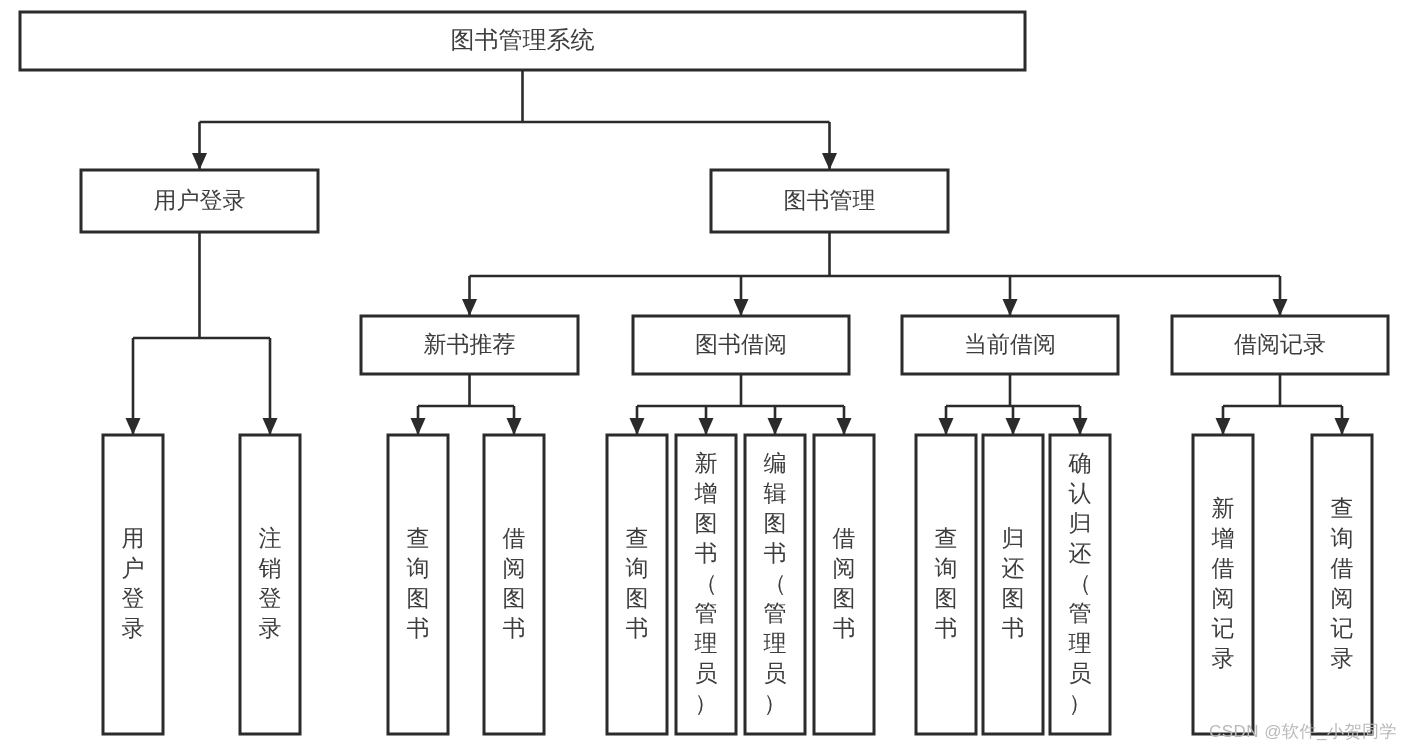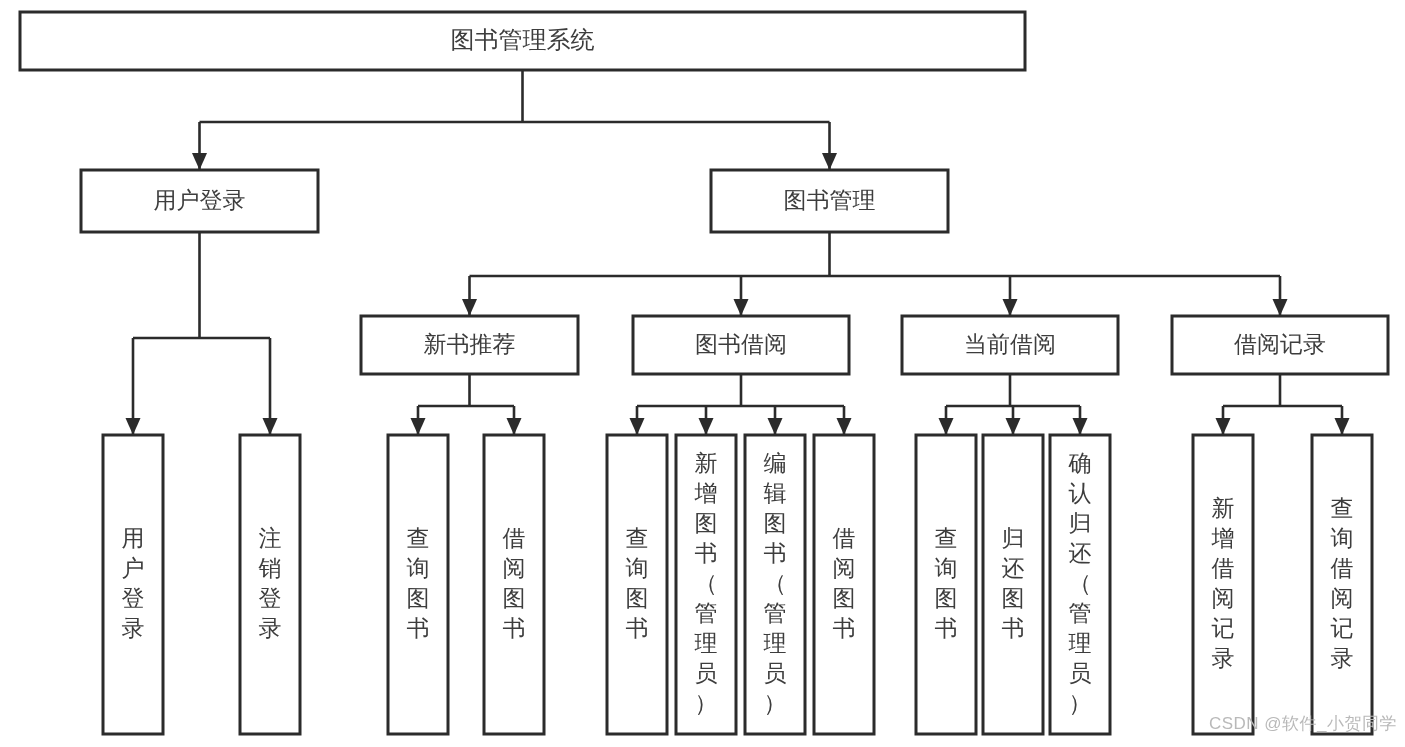--- a/index.html
+++ b/index.html
@@ -50,21 +50,21 @@
     stroke: #2b2b2b;
     stroke-width: 2.6;
     fill: none;
   }
   .arrow-head {
     fill: #2b2b2b;
   }
   .watermark {
     position: absolute;
     right: 8px;
-    bottom: 12px;
+    bottom: 4px;
     font-family: "Liberation Sans", "DejaVu Sans", sans-serif;
     font-size: 17px;
     color: #b9b9b9;
     white-space: nowrap;
     letter-spacing: 0.5px;
     pointer-events: none;
   }
 </style>
 </head>
 <body>

